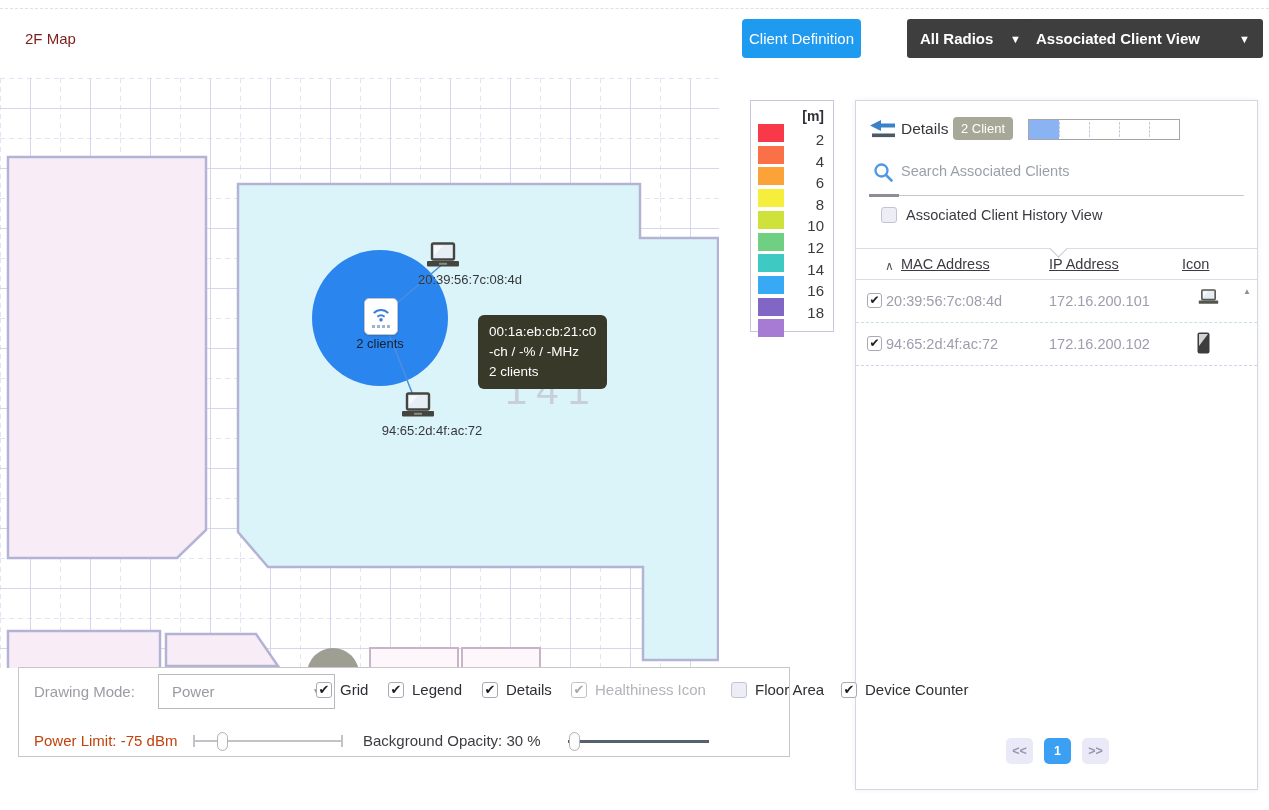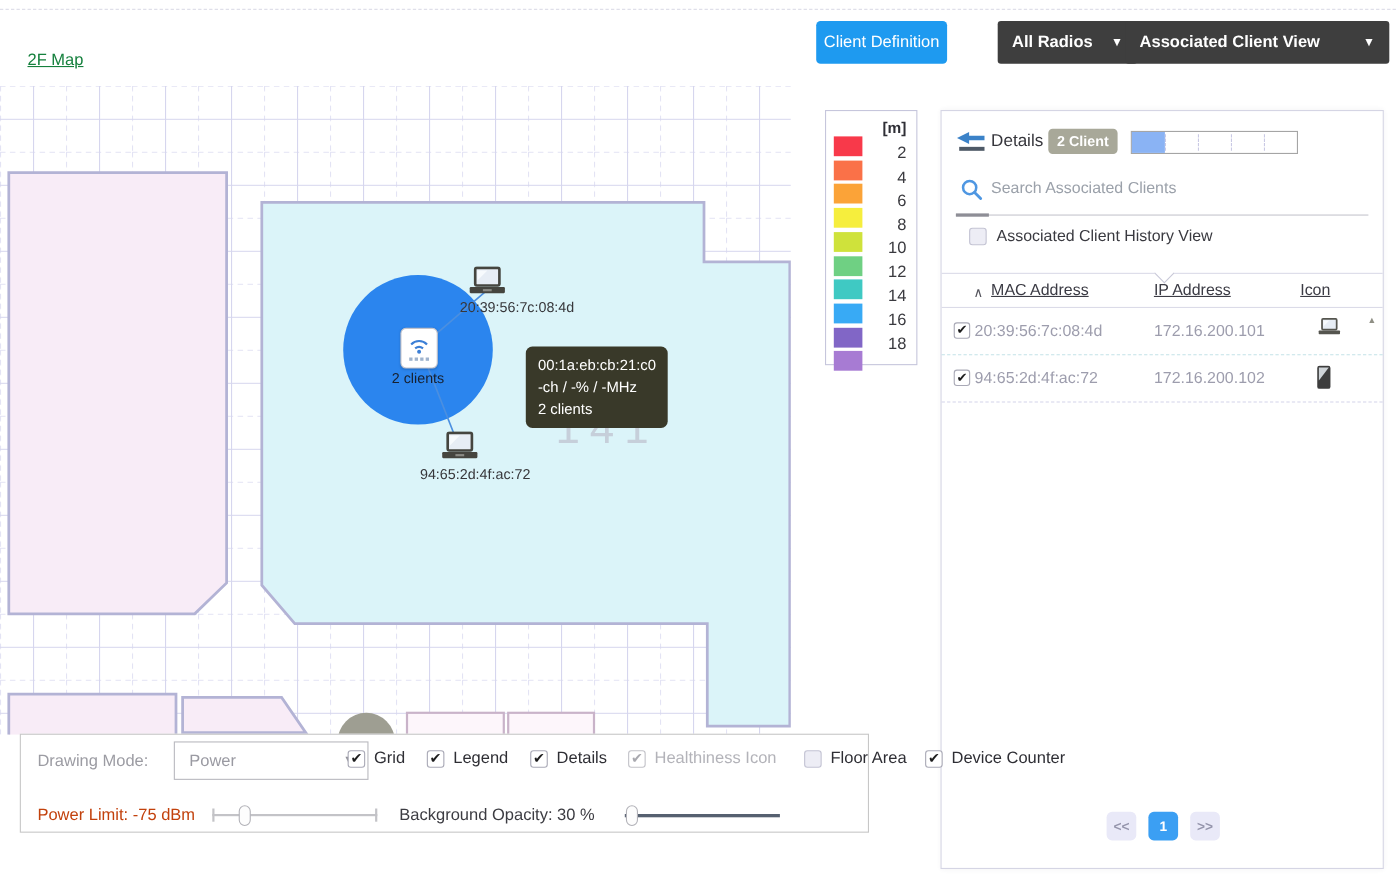--- a/index.html
+++ b/index.html
@@ -2,21 +2,21 @@
 <html><head>
 <meta charset="utf-8">
 <style>
   * { margin:0; padding:0; box-sizing:border-box; }
   html,body { width:1269px; height:810px; background:#fff; overflow:hidden;
               font-family:"Liberation Sans", sans-serif; }
   #page { position:relative; width:1269px; height:810px; background:#fff; }
 
   
   #top-dashes { position:absolute; top:8px; left:0; width:1269px; border-top:1px dashed #dfdfe9; }
-  #page-title { position:absolute; left:25px; top:46px; font-size:15px; color:#15803d;text-decoration:underline; }
+  #page-title { position:absolute; left:25px; top:30px; font-size:15px; color:#7f1d1d; }
   .hbtn { position:absolute; top:19px; height:39px; border:none; border-radius:3px;
           font-family:inherit; font-size:15px; cursor:pointer; }
   #btn-client-def { left:742px; width:119px; background:#1e9af0; color:#fff; border-radius:4px; }
   .dark-btn { background:#3e3e3e; color:#fff; font-weight:bold; display:flex;
               align-items:center; justify-content:space-between; padding:0 13px; }
   #btn-all-radios { left:907px; width:127px; }
   #btn-acv { left:1023px; width:240px; }
   .caret { font-size:11px; margin-left:8px; }
 
   
@@ -47,21 +47,21 @@
   #legend-unit { position:absolute; right:9px; top:7px; font-size:14px; font-weight:bold; color:#2f2f36; }
   .lg-swatch { position:absolute; left:7px; width:26px; height:18px; }
   .lg-tick { position:absolute; right:9px; width:30px; text-align:right; font-size:15px; color:#3a3a3f; }
 
   
   #panel { position:absolute; left:855px; top:100px; width:403px; height:690px; background:#fff;
            border:1px solid #d5d5e4; box-shadow:0 0 5px rgba(60,60,90,.07); z-index:5; }
   #back-icon { position:absolute; left:13px; top:19px; cursor:pointer; }
   #panel-title { position:absolute; left:45px; top:19px; font-size:15.5px; color:#36363c; }
   #client-badge { position:absolute; left:97px; top:16px; background:#a8a899; color:#fff;
-                  font-size:13px; font-weight:bold; border-radius:4px; padding:4px 8px; }
+                  font-size:13px; font-weight:normal; border-radius:4px; padding:4px 8px; }
   #progress { position:absolute; left:172px; top:18px; width:152px; height:21px;
               border:1px solid #a5a5a5; background:#fff; }
   #progress-fill { height:100%; background:#8ab3f4; }
   .pr-sep { position:absolute; top:2px; bottom:2px; border-left:1px dashed #c9c9e4; }
 
   #search-icon { position:absolute; left:17px; top:61px; }
   #search-input { position:absolute; left:45px; top:62px; width:320px; border:none; outline:none;
                   font-family:inherit; font-size:14.5px; color:#444; background:transparent; }
   #search-input::placeholder { color:#9ba1aa; opacity:1; }
   #search-underline { position:absolute; left:13px; right:13px; top:94px; height:1px; background:#c6c6ce; }

